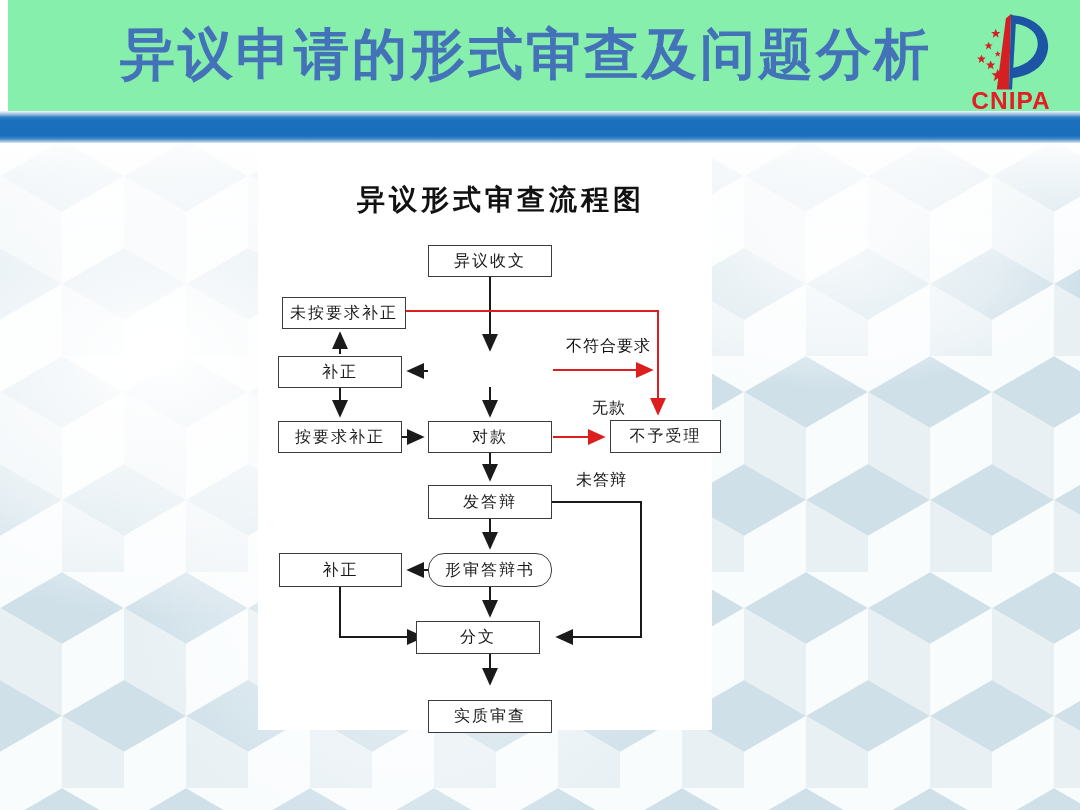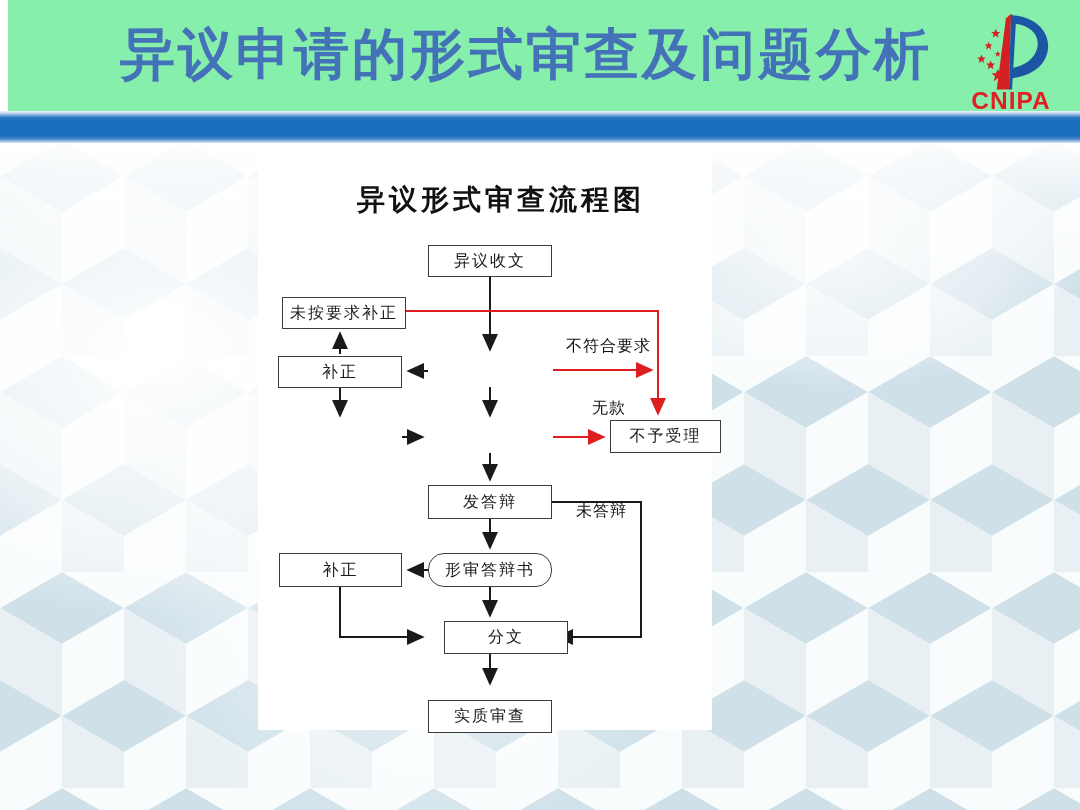--- a/index.html
+++ b/index.html
@@ -39,30 +39,30 @@
   .n-receive      {left:428px;top:245px;width:124px;height:32px;}
   .n-notcorrected {left:282px;top:297px;width:124px;height:32px;}
   .n-correction1  {left:278px;top:356px;width:124px;height:32px;}
   .n-formalexam   {left:428px;top:355px;width:124px;height:32px;}
   .n-corrected    {left:278px;top:421px;width:124px;height:32px;}
   .n-checkpay     {left:428px;top:421px;width:124px;height:32px;}
   .n-notaccepted  {left:610px;top:420px;width:111px; height:33px;}
   .n-senddefense  {left:428px;top:485px;width:124px;height:34px;}
   .n-correction2  {left:279px;top:553px;width:123px;height:34px;}
   .n-defensedoc   {left:428px;top:553px;width:124px;height:34px;border-radius:16px;}
-  .n-distribute   {left:444px;top:621px;width:124px;height:33px;text-align:center;}
+  .n-distribute   {left:416px;top:621px;width:124px;height:33px;text-align:center;}
   .n-substantive  {left:428px;top:700px;width:124px;height:33px;}
   
   .edge-label{
     position:absolute;font-family:"Liberation Serif","DejaVu Serif",serif;
     font-size:16px;color:#111;letter-spacing:1px;white-space:nowrap;
   }
   .l-notmeet  {left:566px;top:336px;}
   .l-nopay    {left:567px;top:398px;margin-left:25px;}
-  .l-nodefense{left:576px;top:470px;margin-top:31px;}
+  .l-nodefense{left:576px;top:470px;}
   
   .arrows{position:absolute;left:0;top:0;width:1080px;height:810px;pointer-events:none;}
 </style>
 </head>
 <body>
 
 <div class="slide">
 
   <svg class="bg" width="1080" height="670" viewBox="0 0 1080 670">
     <defs>
@@ -159,20 +159,22 @@
     <g stroke="#dc1e1e" stroke-width="2" fill="none">
       <path d="M402,311 H658 V413" marker-end="url(#ar)"></path>
       <path d="M553,370 H651" marker-end="url(#ar)"></path>
       <path d="M553,437 H603" marker-end="url(#ar)"></path>
     </g>
   </svg>
 
   <div class="node n-receive">异议收文</div>
   <div class="node n-notcorrected">未按要求补正</div>
   <div class="node n-correction1">补正</div>
+  <div class="node n-corrected">按要求补正</div>
+  <div class="node n-checkpay">对款</div>
   <div class="node n-notaccepted">不予受理</div>
   <div class="node n-senddefense">发答辩</div>
   <div class="node n-correction2">补正</div>
   <div class="node n-defensedoc">形审答辩书</div>
   <div class="node n-distribute">分文</div>
   <div class="node n-substantive">实质审查</div>
 
   <div class="edge-label l-notmeet">不符合要求</div>
   <div class="edge-label l-nopay">无款</div>
   <div class="edge-label l-nodefense">未答辩</div>

